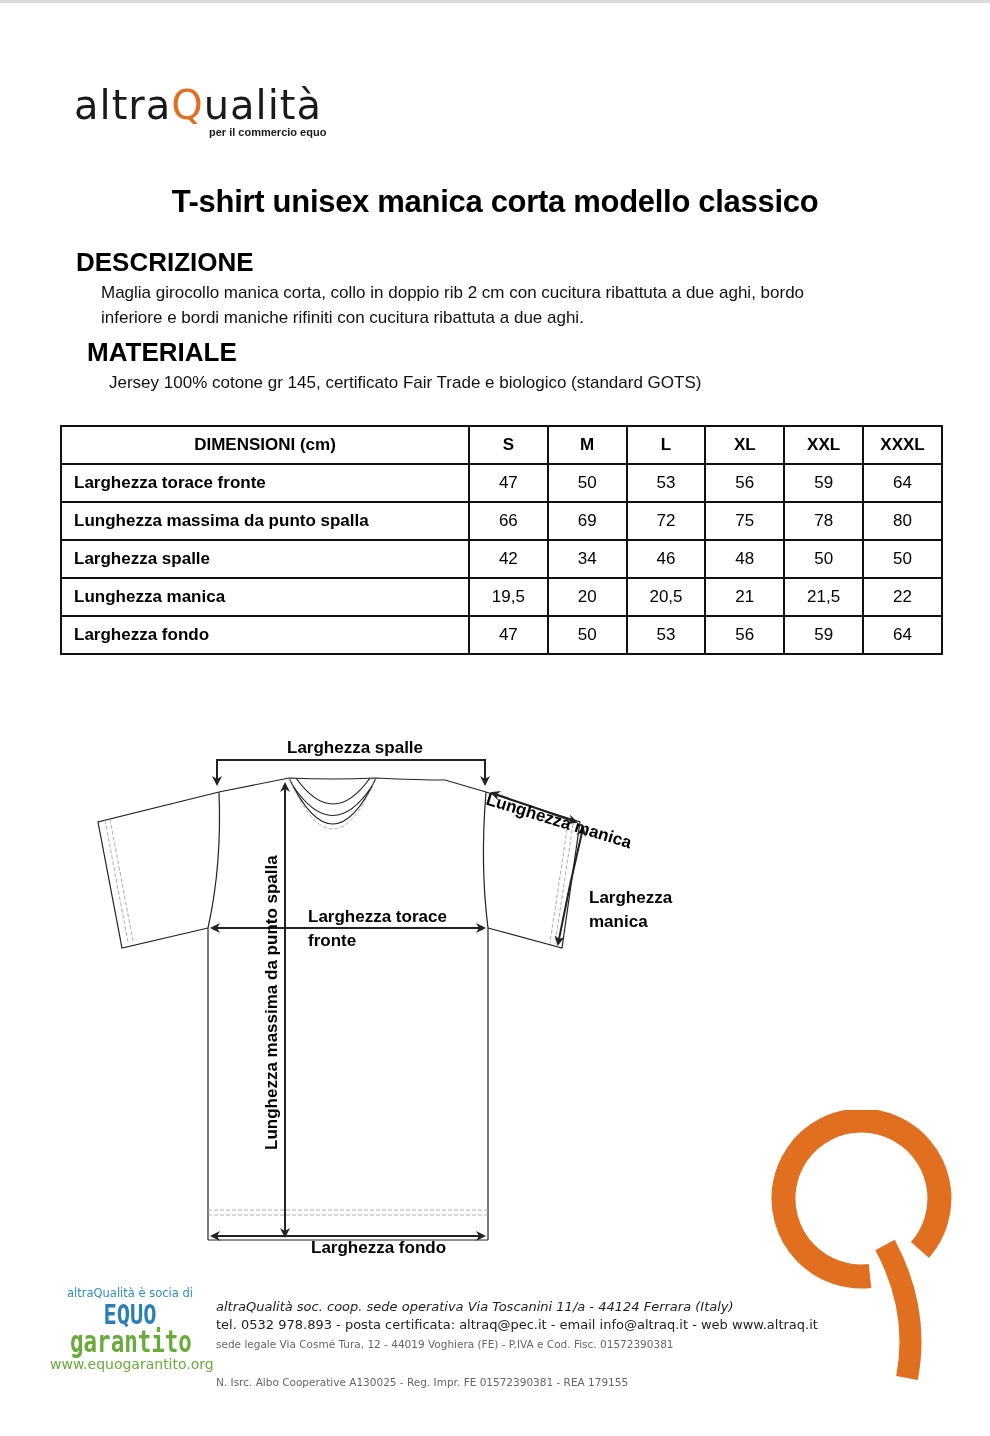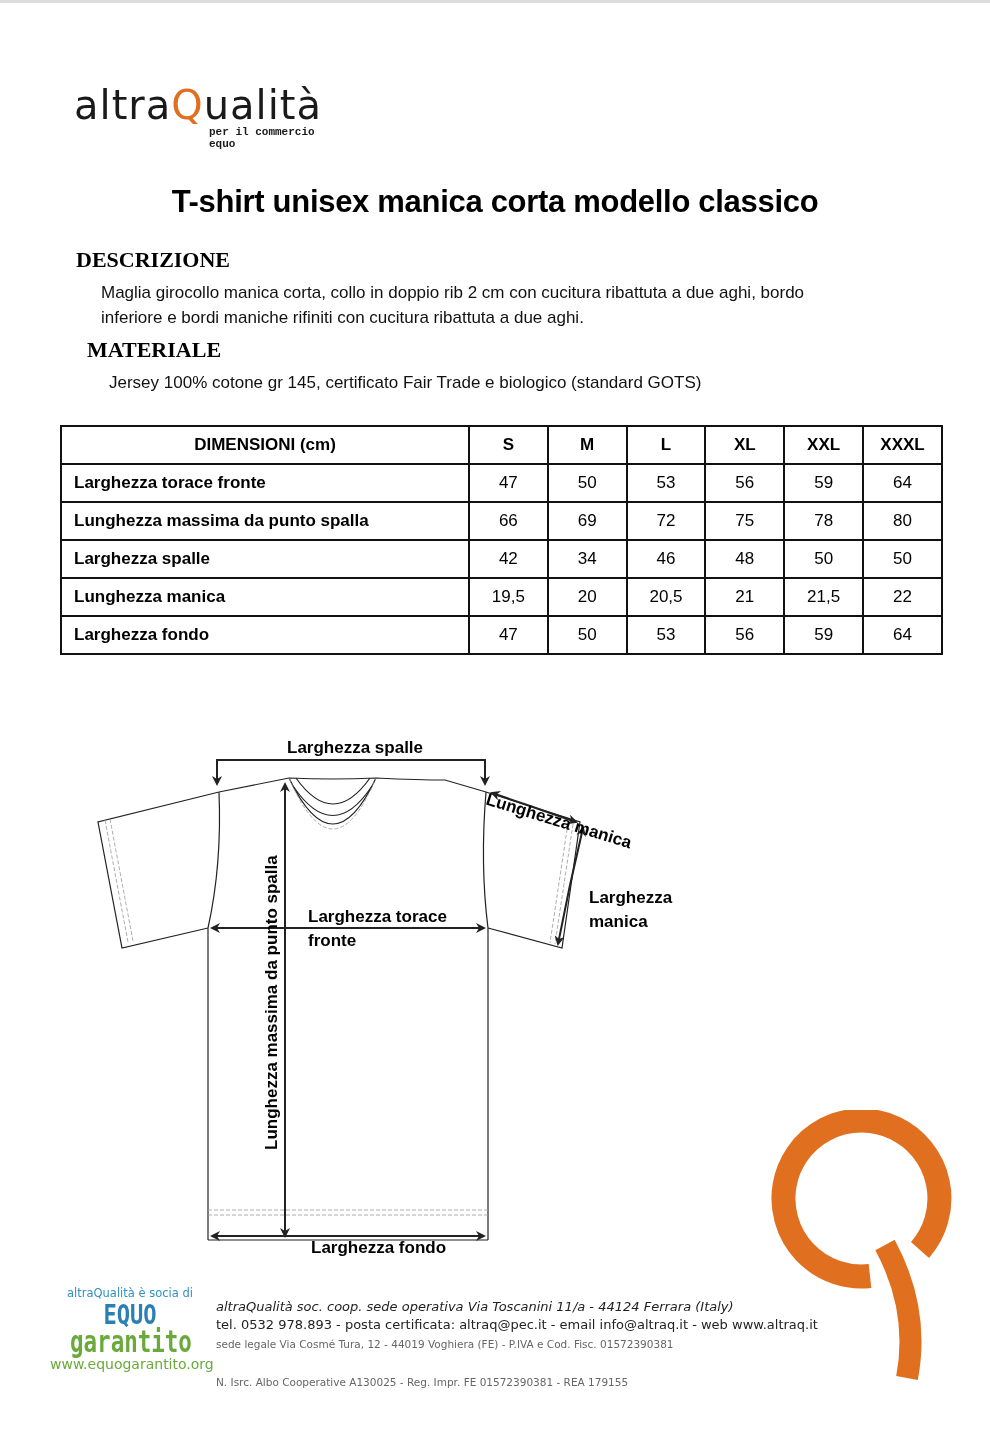--- a/index.html
+++ b/index.html
@@ -4,24 +4,24 @@
 <style>
   * { box-sizing: border-box; margin: 0; padding: 0; }
   html, body { width: 990px; height: 1436px; background: #ffffff; overflow: hidden; }
   body { position: relative; font-family: "Liberation Sans", sans-serif; color: #000; }
   .topbar { position: absolute; left: 0; top: 0; width: 990px; height: 3px; background: #dcdcdc; }
 
   
   .logo { position: absolute; left: 74px; top: 82px; width: 270px; height: 80px; }
   .logo-text { position: absolute; left: 0; top: 0; font-family: "DejaVu Sans", sans-serif; font-size: 40px; letter-spacing: 1px; color: #1a1a1a; line-height: 46px; }
   .logo-text .q { color: #e07020; }
-  .logo-sub { position: absolute; left: 135px; top: 44px; font-family: Liberation Mono, monospace; font-size: 11px; font-weight: bold; color: #1a1a1a; }
+  .logo-sub { position: absolute; left: 135px; top: 44px; font-family: Liberation Sans, sans-serif; font-size: 11px; font-weight: bold; color: #1a1a1a; }
 
   .title { position: absolute; left: 0; width: 990px; top: 184px; text-align: center; font-size: 31px; font-weight: bold; letter-spacing: -0.3px; }
-  .h2 { position: absolute; font-size: 22px; font-weight: bold; font-family: Liberation Serif, serif; }
+  .h2 { position: absolute; font-size: 26px; font-weight: bold; }
   .para { position: absolute; font-size: 17px; line-height: 25px; color: #111; }
 
   
   table.sizes { position: absolute; left: 60px; top: 425px; width: 883px; border-collapse: collapse; }
   table.sizes th, table.sizes td { border: 2px solid #111; height: 38px; font-size: 17px; text-align: center; }
   table.sizes th { font-weight: bold; }
   table.sizes td.label { text-align: left; padding-left: 12px; font-weight: bold; }
   table.sizes col.c0 { width: 409px; }
   table.sizes col.cs { width: 79px; }
 

